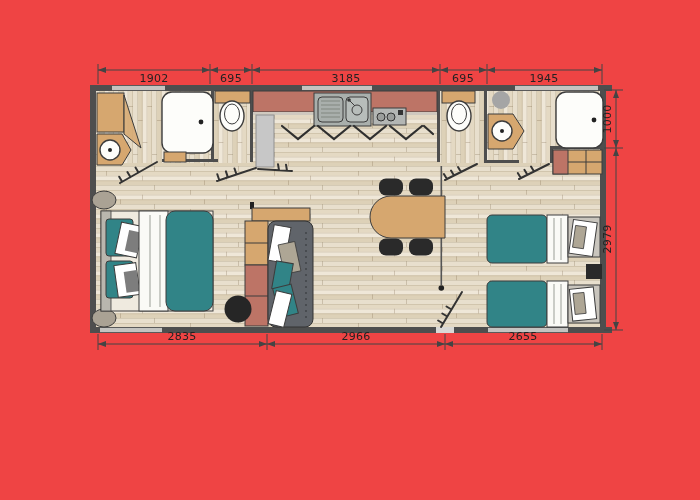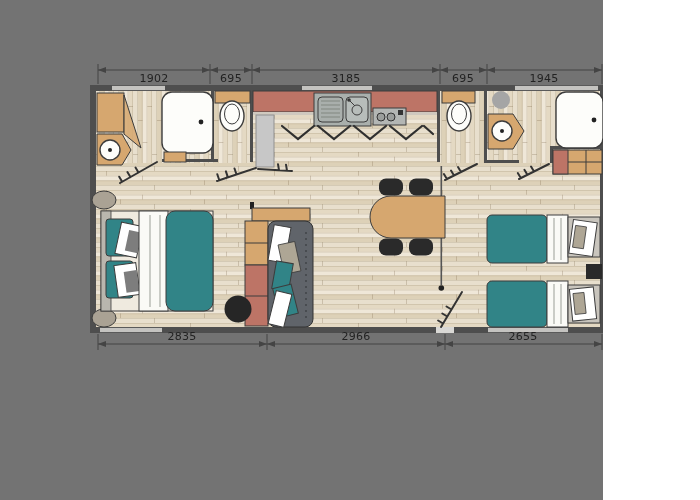--- a/index.html
+++ b/index.html
@@ -1,16 +1,16 @@
 <!DOCTYPE html>
 <html style="--wall: #4e4e4e; --terracotta: #bd7466; --tan: #d6a76f; --teal: #318487; --line: #3c3c3c; --dim_text: #222222;"><head>
 <meta charset="utf-8">
 <style>
   html,body{margin:0;padding:0;background:#ffffff;}
-  .canvas{position:relative;width:603px;height:500px;background:#737373;overflow:hidden;
+  .canvas{position:relative;width:700px;height:500px;background:#ef4444;overflow:hidden;
           font-family:"DejaVu Sans",sans-serif;}
   svg{position:absolute;left:0;top:0;}
   .wall{fill:var(--wall);}
   .win{fill:#c4c3c0;}
   .tan{fill:var(--tan);stroke:var(--line);stroke-width:1;}
   .terra{fill:var(--terracotta);stroke:var(--line);stroke-width:1;}
   .white{fill:#fdfdfa;stroke:var(--line);stroke-width:1.4;}
   .teal{fill:var(--teal);stroke:var(--line);stroke-width:1;}
   .grayf{fill:#c9c5bd;stroke:var(--line);stroke-width:1;}
   .dark{fill:#2a2a2a;}

